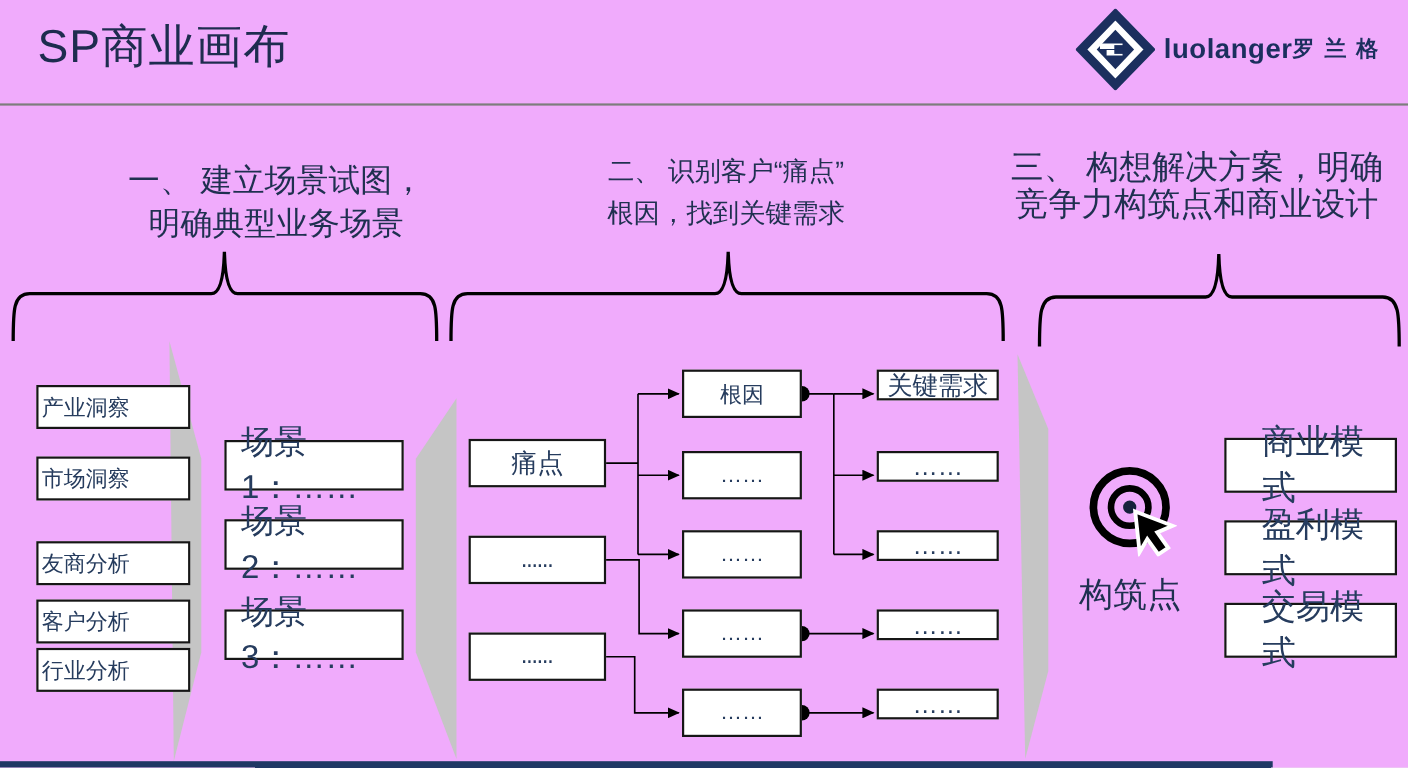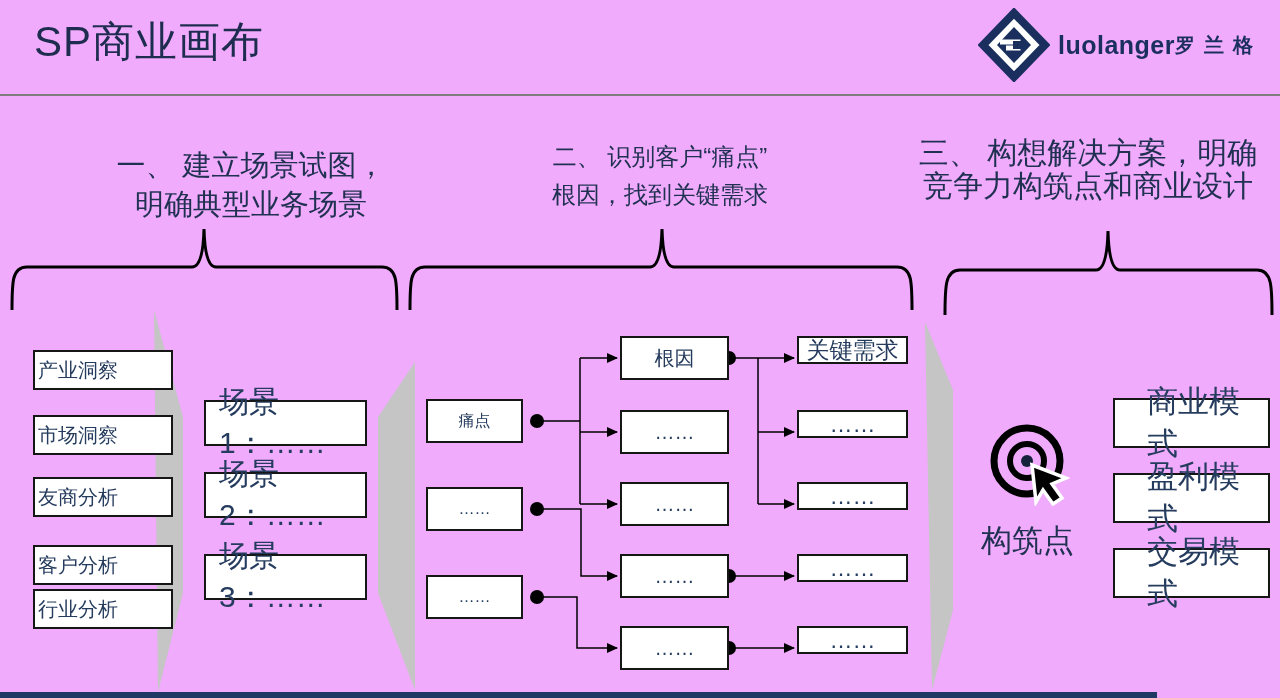--- a/index.html
+++ b/index.html
@@ -19,21 +19,21 @@
   .phase{color:#1f3050;font-weight:500;text-align:center;}
   .phase1{left:96px;top:134px;width:310px;font-size:29px;line-height:39px;margin-top:12px;}
   .phase2{left:480px;top:138px;width:360px;font-size:24px;line-height:38px;}
   .phase3{left:896px;top:136px;width:384px;font-size:30px;line-height:33px;text-align:center;}
   .box{
     position:absolute;display:flex;align-items:center;background:#fff;
     border:2px solid #161616;color:#263c5e;box-sizing:border-box;
   }
   .insight{left:8px;width:140px;height:40px;font-size:20px;padding-left:3px;margin-left:25px;}
   .scen{left:204px;width:163px;height:46px;font-size:30px;padding-left:13px;}
-  .colA{left:426px;width:97px;height:44px;font-size:16px;justify-content:center;}
+  .colA{left:426px;width:125px;height:44px;font-size:24px;justify-content:center;font-family:Liberation Mono, monospace;}
   .colB{left:620px;width:109px;height:44px;font-size:20px;justify-content:center;}
   .colC{left:797px;width:111px;height:28px;font-size:23px;justify-content:center;}
   .model{left:1113px;width:157px;height:50px;font-size:31px;justify-content:center;padding-left:32px;}
   .comp-label{left:981px;top:522px;width:130px;font-size:31px;line-height:37px;
     font-weight:500;color:#1f3050;}
   .bottombar{left:0;top:692px;width:1157px;height:6px;background:#1f3864;}
   .overlay{left:0;top:0;pointer-events:none;}
 </style>
 </head>
 <body>
@@ -113,21 +113,21 @@
       <circle cx="729" cy="648" r="7"></circle>
     </g>
   </svg>
 
   <div class="box insight" style="top:350px">
       <span>产业洞察</span>
     </div>
   <div class="box insight" style="top:415px">
       <span>市场洞察</span>
     </div>
-  <div class="box insight" style="top:477px">
+  <div class="box insight" style="top:492px">
       <span>友商分析</span>
     </div>
   <div class="box insight" style="top:545px">
       <span>客户分析</span>
     </div>
   <div class="box insight" style="top:589px">
       <span>行业分析</span>
     </div>
 
   <div class="box scen" style="top:400px">

